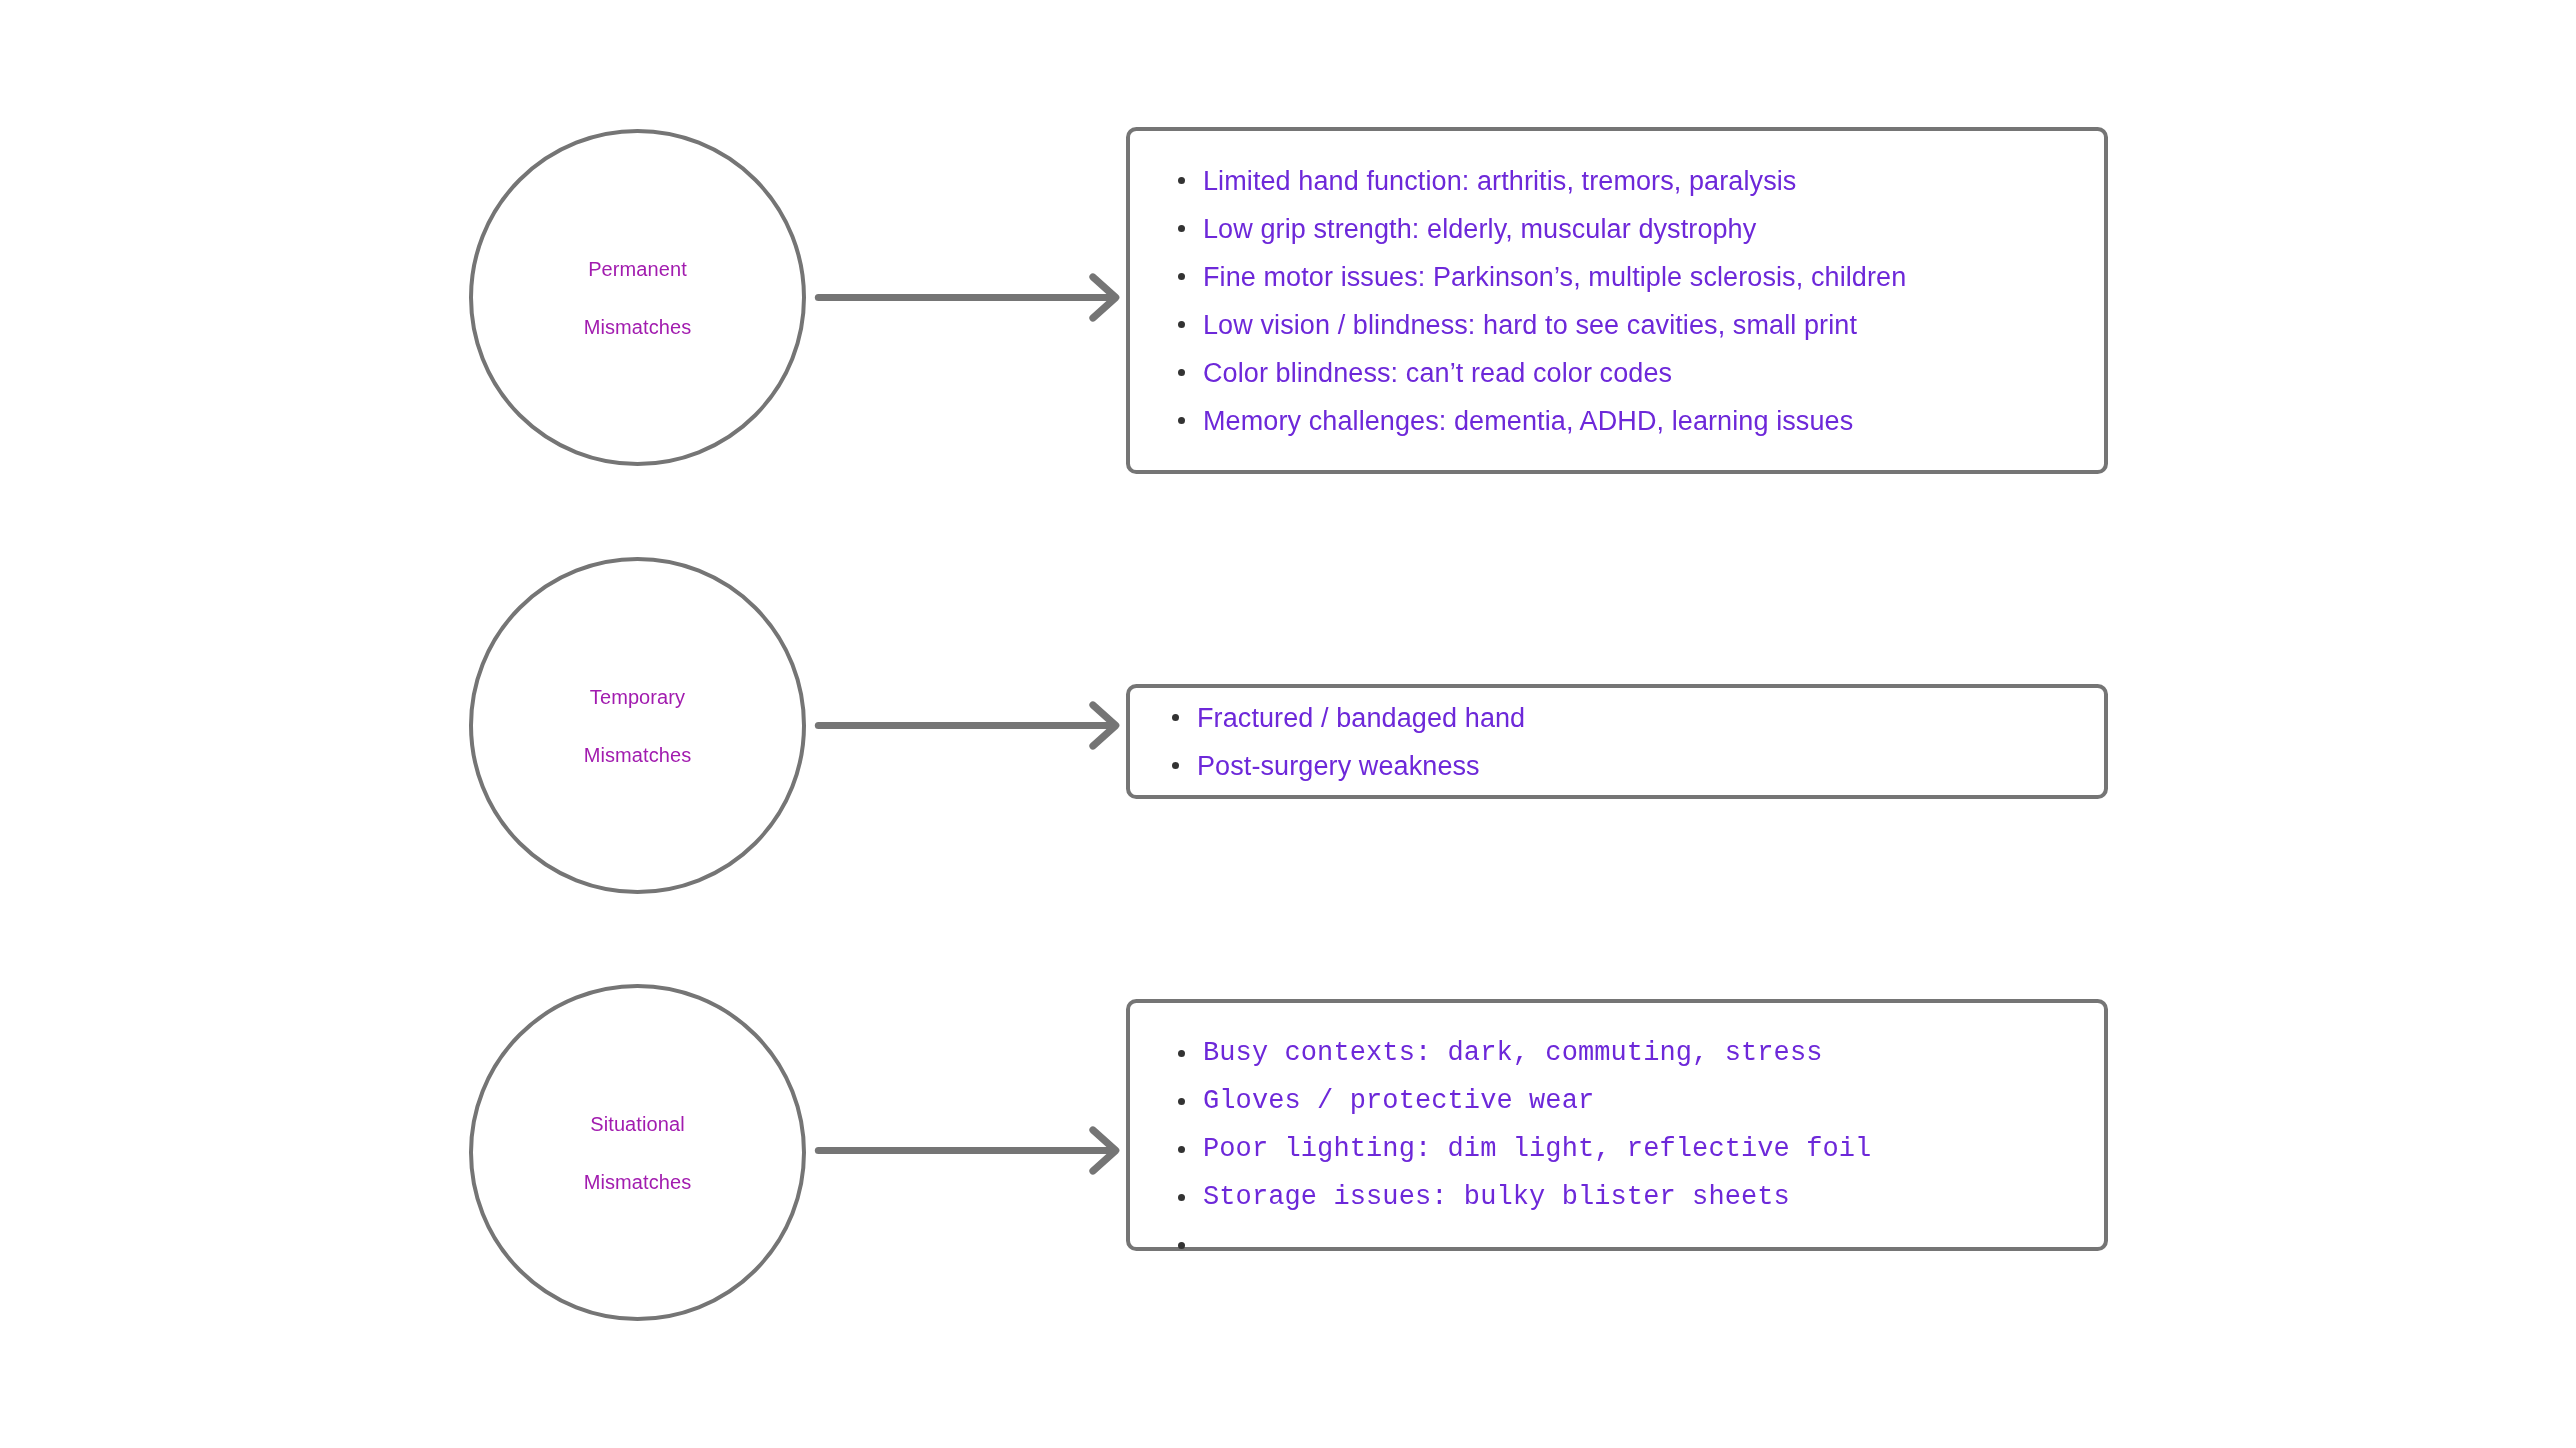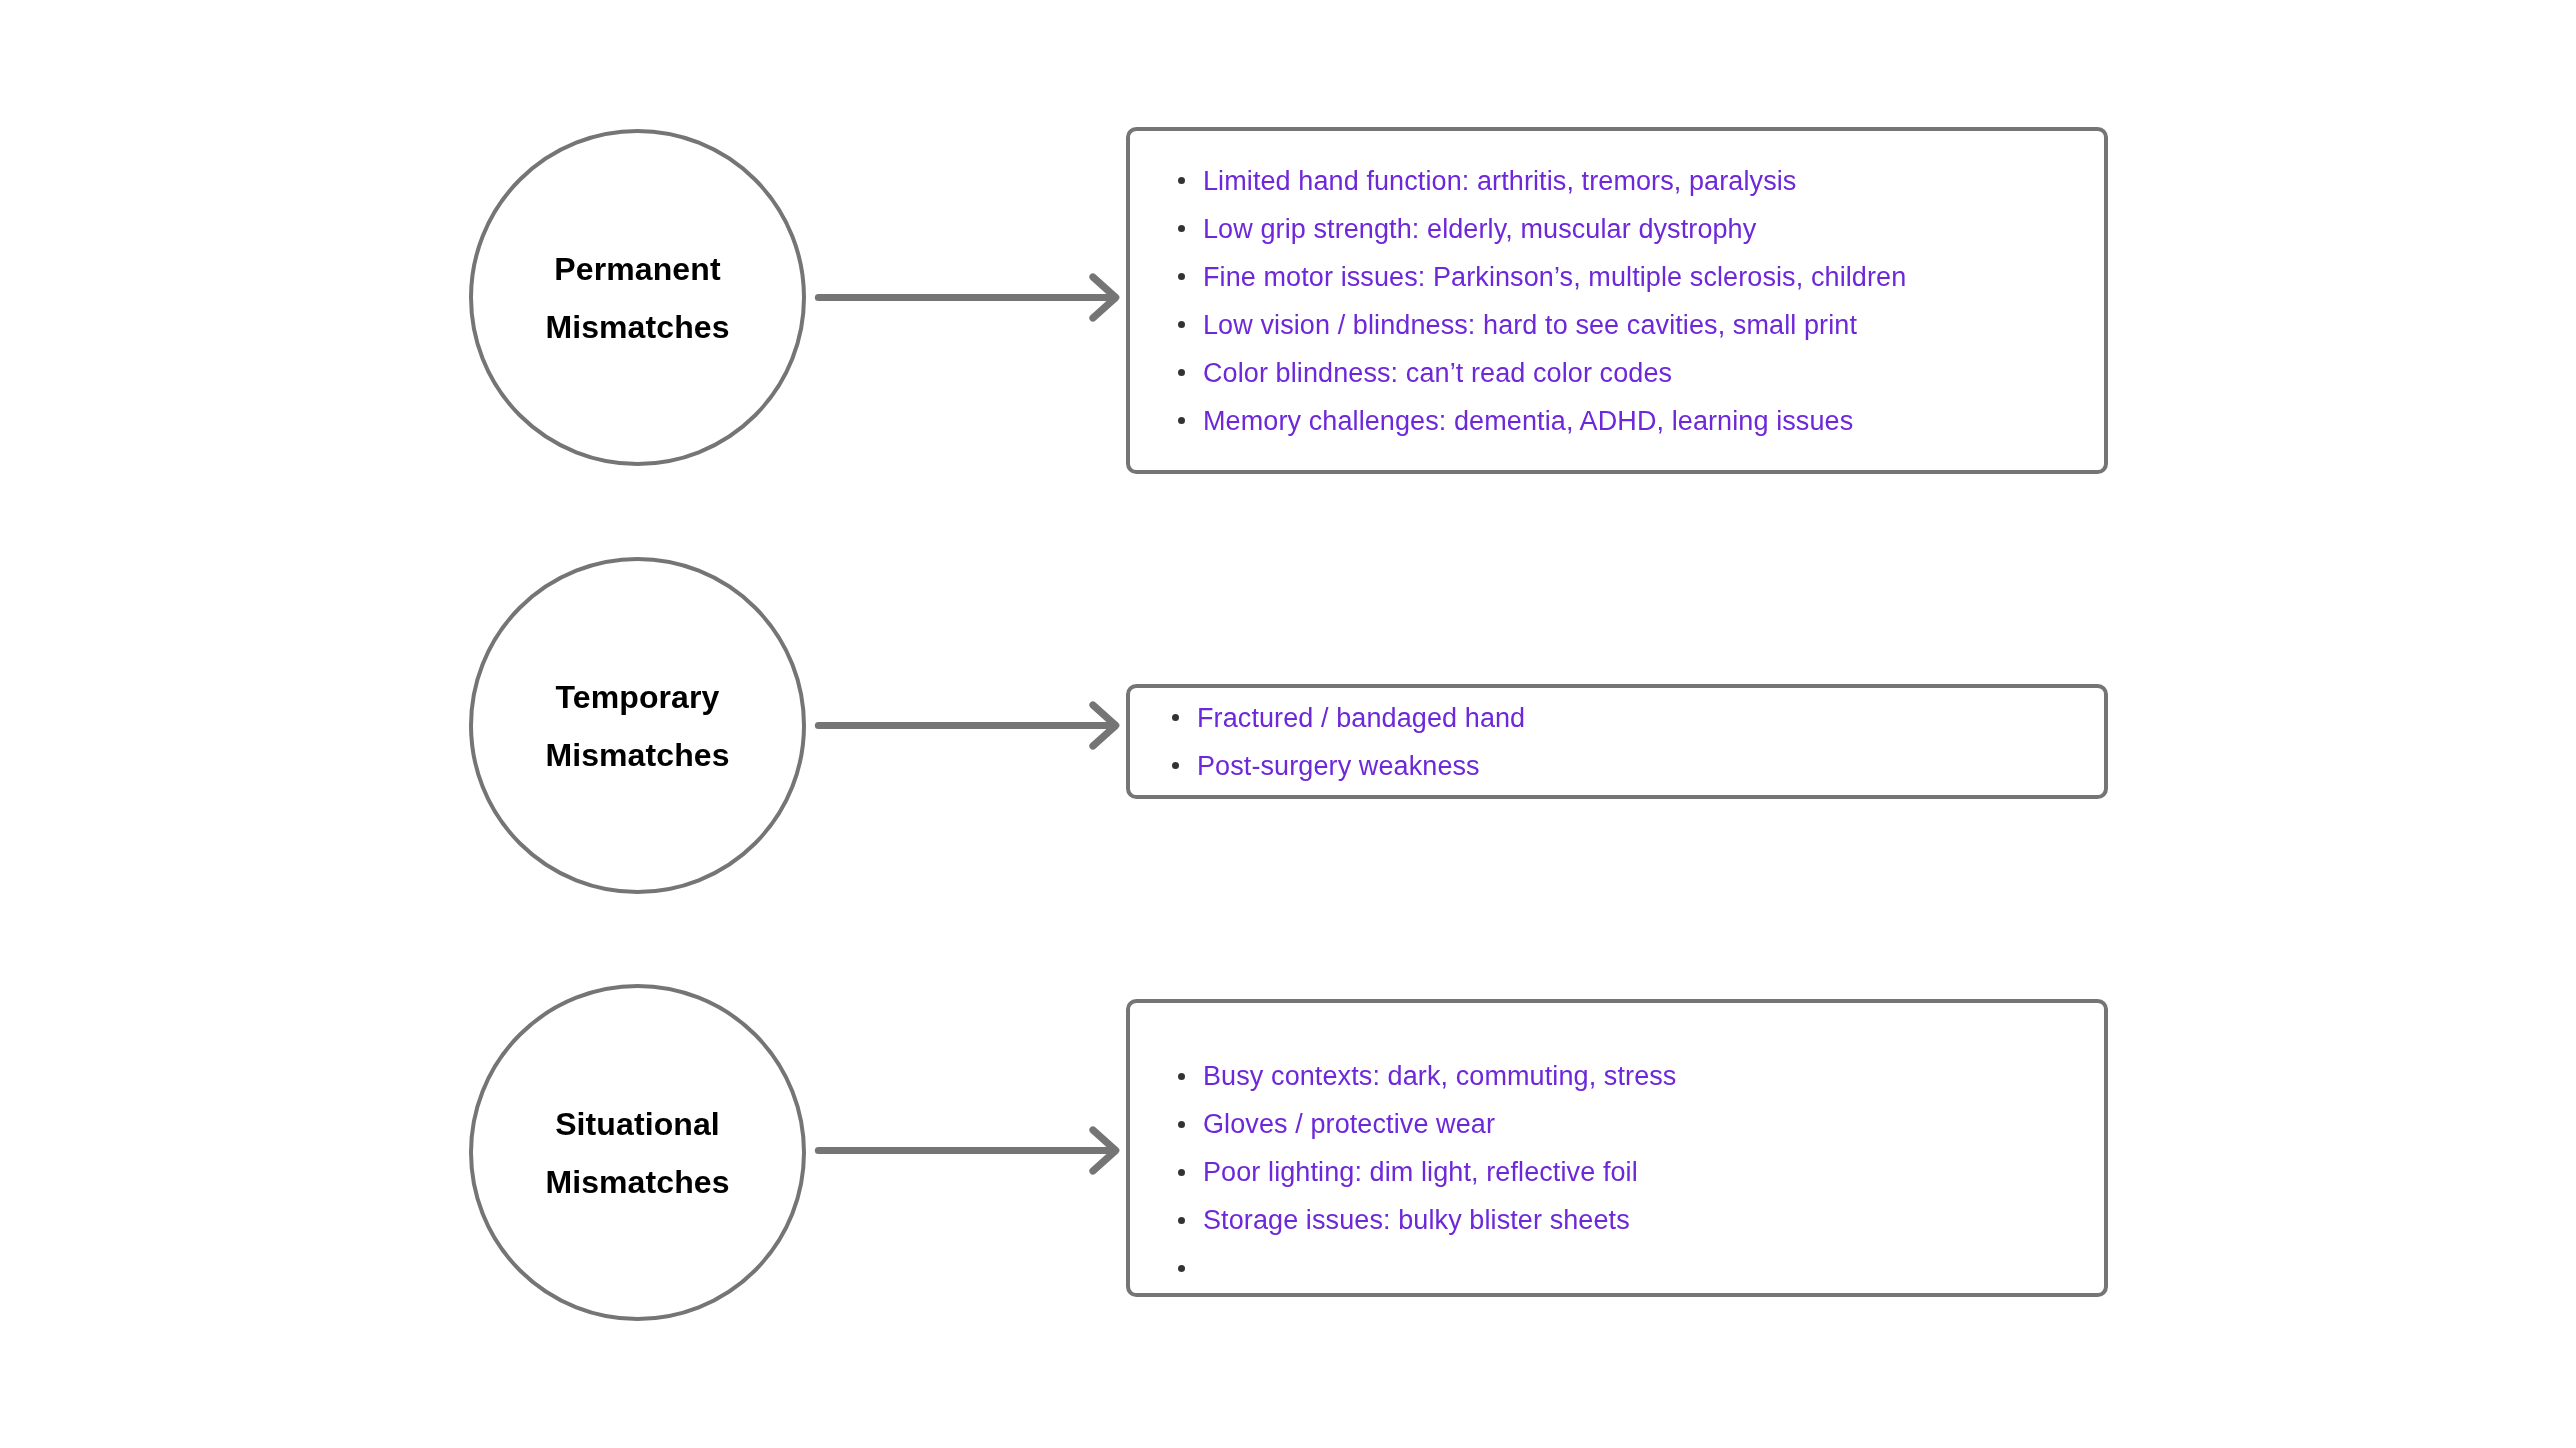--- a/index.html
+++ b/index.html
@@ -34,27 +34,26 @@
     width: 337px;
     height: 337px;
     border: 4px solid #757575;
     border-radius: 50%;
     box-sizing: border-box;
     background: #ffffff;
     display: flex;
     flex-direction: column;
     align-items: center;
     justify-content: center;
-    color: #000000;
-    font-size: 32px;
+    color: #a21caf;
+    font-size: 20px;
     line-height: 58px;
     letter-spacing: 0.1px;
     text-align: center;
     white-space: nowrap;
-    font-weight: bold;
   }
   .node-circle .cline {
     display: block;
   }
 
   
   .connector {
     position: absolute;
     width: 318px;
     height: 71px;
@@ -197,21 +196,21 @@
       <span class="cline">Mismatches</span>
     </div>
 
     <div class="connector" style="left:814px; top:1115px;">
       <svg viewBox="0 0 400 90" xmlns="http://www.w3.org/2000/svg">
         <path d="M4 45 L378 45" stroke="#757575" stroke-width="9" stroke-linecap="round" fill="none"></path>
         <path d="M352 19 L381 45 L352 71" stroke="#757575" stroke-width="9" stroke-linecap="round" stroke-linejoin="round" fill="none"></path>
       </svg>
     </div>
 
-    <div class="list-box" style="top:999px; height:298px;">
+    <div class="list-box" style="top:999px; height:252px;font-family:Liberation Mono, monospace;">
       <ul class="bullet-list">
         <li class="bullet-item">
           <span class="dot"></span>
           <span>Busy contexts: dark, commuting, stress</span>
         </li>
         <li class="bullet-item">
           <span class="dot"></span>
           <span>Gloves / protective wear</span>
         </li>
         <li class="bullet-item">

